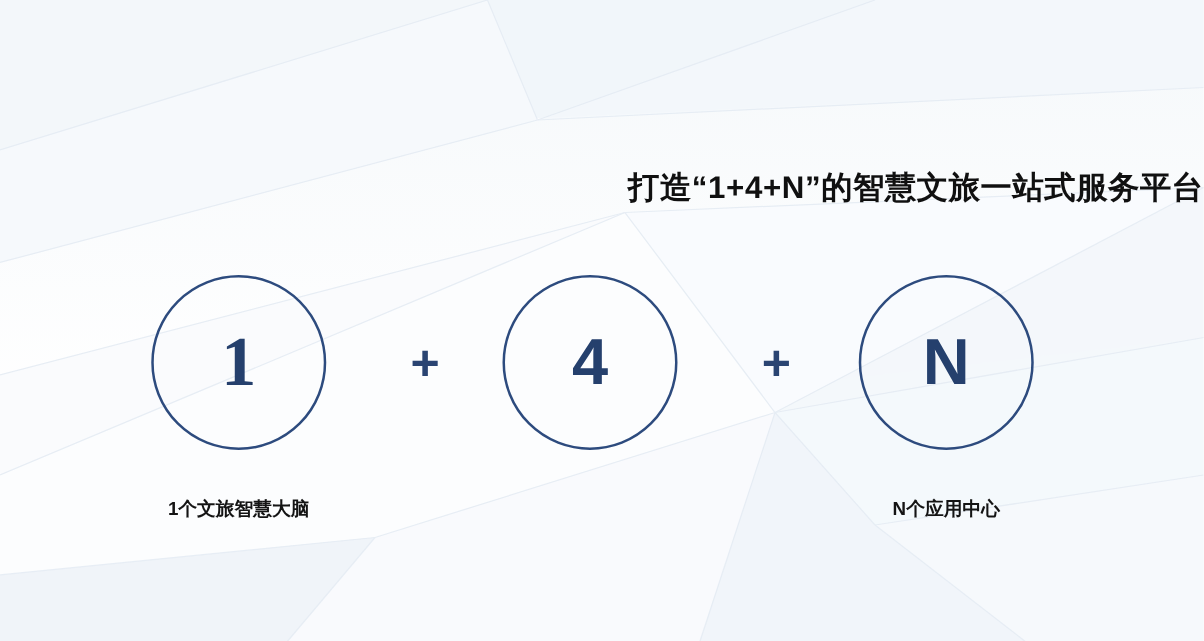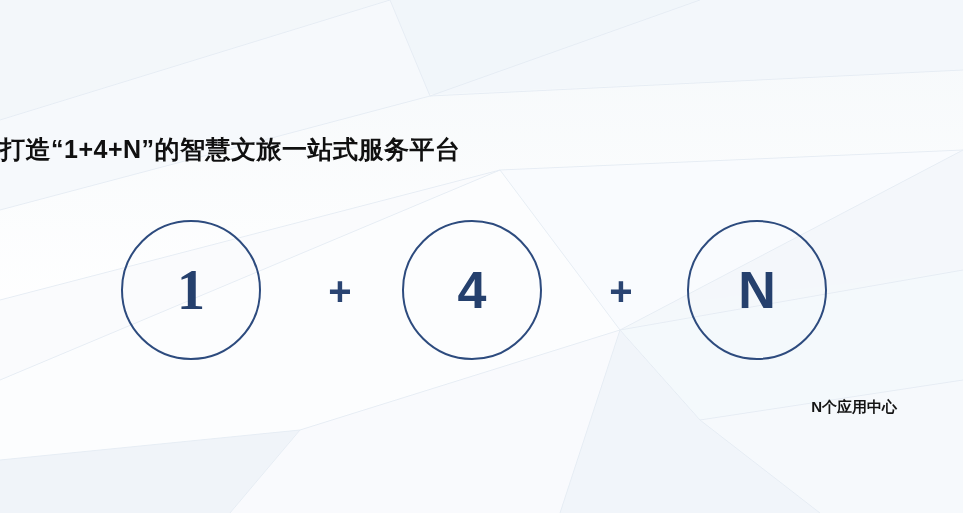--- a/index.html
+++ b/index.html
@@ -30,21 +30,21 @@
     height: 513px;
     display: block;
   }
 
   
   .title {
     position: absolute;
     left: 0;
     top: 133px;
     width: 963px;
-    text-align: left;
+    text-align: right;
     font-size: 25px;
     font-weight: bold;
     letter-spacing: 0.5px;
     color: #101010;
     white-space: nowrap;
   }
 
   
   .diagram {
     position: absolute;
@@ -116,21 +116,21 @@
     top: 398px;
     width: 280px;
     text-align: center;
     font-size: 15px;
     font-weight: bold;
     color: #141414;
     white-space: nowrap;
   }
   .caption-1 { left: 51px; }
   .caption-2 { left: 332px; }
-  .caption-3 { left: 617px; text-align: right; }
+  .caption-3 { left: 617px; }
 </style>
 </head>
 <body>
 
 <div id="stage">
 
   <svg id="bg-poly" viewBox="0 0 963 513" preserveAspectRatio="none" xmlns="http://www.w3.org/2000/svg">
     <defs>
       <linearGradient id="gA" x1="0" y1="0" x2="1" y2="1">
         <stop offset="0%" stop-color="#eef3f8"></stop>
@@ -204,17 +204,18 @@
       <div class="numeral">4</div>
     </div>
 
     <div class="plus plus-2">+</div>
 
     <div class="node node-3">
       <div class="circle"></div>
       <div class="numeral">N</div>
     </div>
 
+    <div class="caption caption-1">1个文旅智慧大脑</div>
     <div class="caption caption-3">N个应用中心</div>
 
   </div>
 
 </div>
 
 </body></html>

